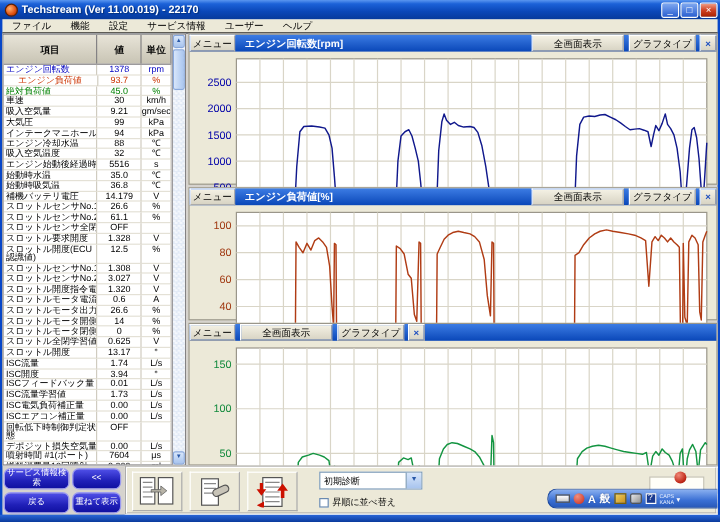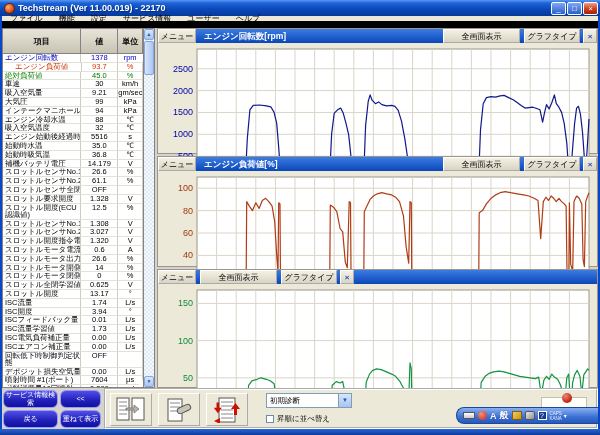--- a/index.html
+++ b/index.html
@@ -15,34 +15,34 @@
     border:1px solid #602000;margin:0 3px 0 2px;flex:0 0 auto;}
   .title-text{color:#fff;font-size:9px;font-weight:bold;text-shadow:1px 1px 1px #04307a;
     flex:1;white-space:nowrap;overflow:hidden;}
   .win-btn{width:15px;height:13px;margin-left:1px;border:1px solid #fff;border-radius:2px;
     color:#fff;font-size:8px;line-height:11px;text-align:center;flex:0 0 auto;
     background:linear-gradient(180deg,#7fa8f0,#2a5fd0);}
   .win-btn.close{background:linear-gradient(180deg,#f0a088,#d04224 50%,#a82000);}
 
   
   .menubar{position:absolute;top:16px;left:2px;right:2px;height:12px;background:#ece9d8;
-    display:flex;align-items:center;border-bottom:7px solid #000000;}
+    display:flex;align-items:center;border-bottom:1px solid #000000;}
   .menu-item{font-size:8px;color:#000;padding:0 8px;}
 
   
   .main{position:absolute;top:28px;left:2px;right:2px;height:360px;background:#d6d3ce;display:flex;}
 
   
   .left-panel{width:153px;background:#fff;border:1px solid #848284;display:flex;flex:0 0 auto;}
   .table-wrap{width:141px;display:flex;flex-direction:column;overflow:hidden;}
   .thead{display:flex;height:25px;flex:0 0 auto;background:linear-gradient(180deg,#e8e4d8,#c8c4b4);
     font-weight:bold;font-size:8px;border-bottom:1px solid #848284;}
   .thead .c{display:flex;align-items:center;justify-content:center;border-right:1px solid #848284;}
   .c.label{width:79px;}.c.val{width:37px;}.c.unit{width:25px;}
-  .tbody{flex:1;overflow:hidden;border-radius:10px;}
+  .tbody{flex:1;overflow:hidden;}
   .trow{display:flex;height:8.8px;}
   .trow.tall{height:16px;}
   .trow .c{font-size:7.5px;line-height:8.6px;border-right:1px solid #d0ccc0;border-bottom:1px solid #e4e1d6;overflow:hidden;}
   .trow .c.label{padding-left:2px;white-space:nowrap;}
   .trow.tall .c.label{white-space:normal;line-height:7.6px;}
   .trow .c.val,.trow .c.unit{text-align:center;}
   
   .sb{width:11px;background:repeating-conic-gradient(#f4f7fc 0 25%,#e2eaf6 0 50%) 0 0/4px 4px;
     border-left:1px solid #848284;display:flex;flex-direction:column;}
   .sb-btn{height:11px;flex:0 0 auto;background:linear-gradient(180deg,#d8e6fa,#a8c4ee);

